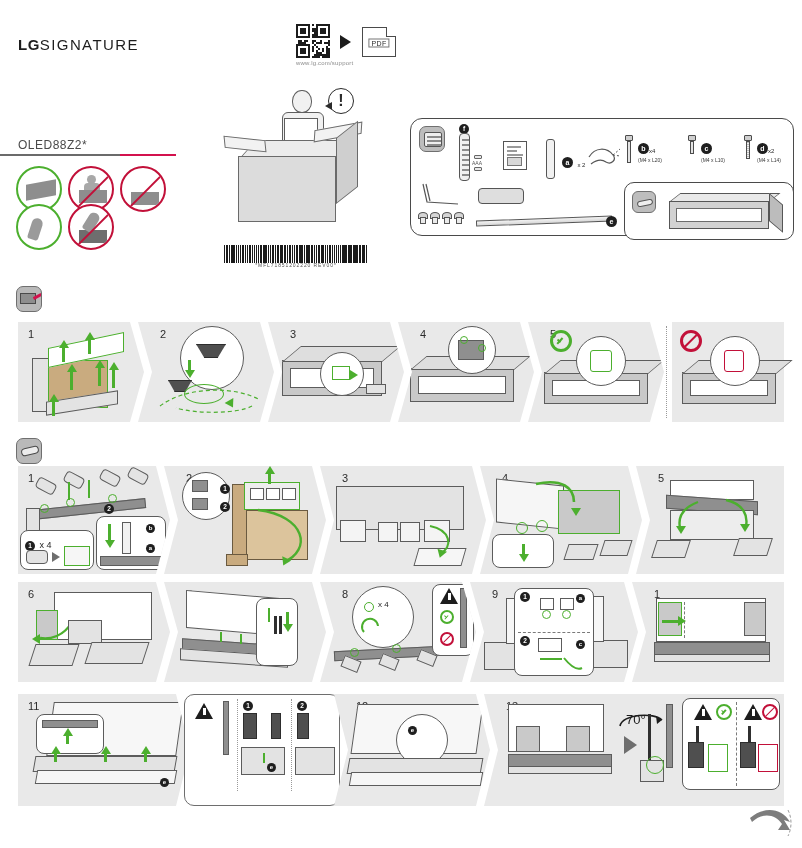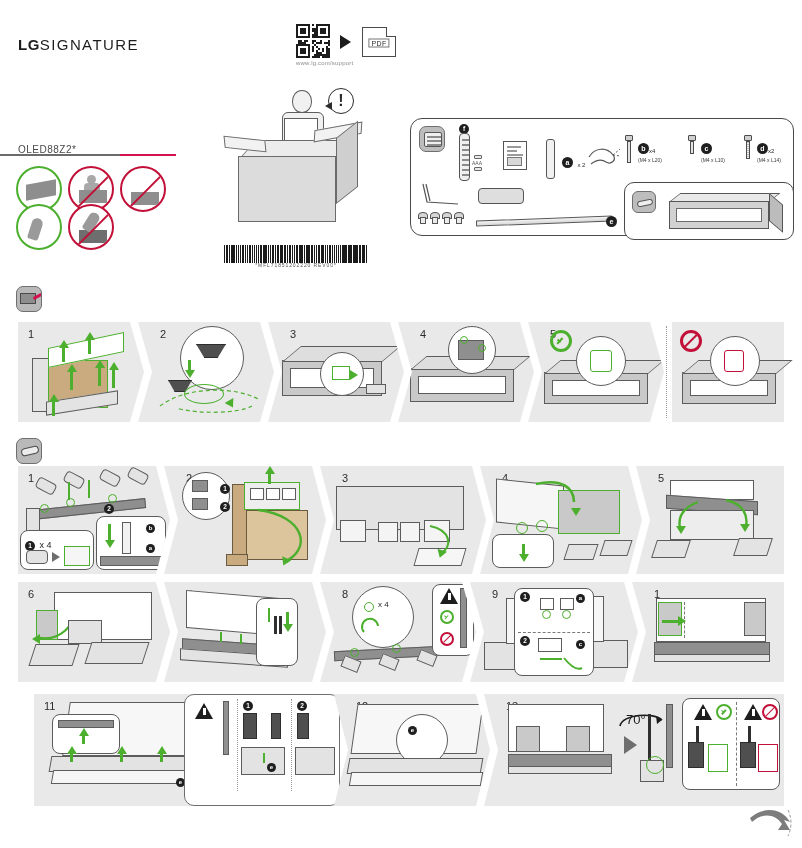--- a/index.html
+++ b/index.html
@@ -22,21 +22,21 @@
   .playtri { position: absolute; left: 44px; top: 11px; width: 0; height: 0;
              border-left: 11px solid #1c1c1c; border-top: 7px solid transparent; border-bottom: 7px solid transparent; }
   .pdf { position: absolute; left: 66px; top: 3px; width: 34px; height: 30px; border: 1.3px solid #4a4a4a; background: #fff; }
   .pdf:after { content: ""; position: absolute; right: -1px; top: -1px; width: 9px; height: 9px;
                background: #fff; border-left: 1.3px solid #4a4a4a; border-bottom: 1.3px solid #4a4a4a; transform: rotate(0deg); }
   .pdf-label { position: absolute; left: 50%; top: 52%; transform: translate(-50%,-50%);
                font-size: 7px; letter-spacing: 0.4px; color: #2a2a2a; border: 1px solid #777; padding: 0 2px; }
   .qr-url { position: absolute; left: 0; top: 36px; font-size: 6px; color: #8d8d8d; letter-spacing: 0.2px; }
 
   
-  .model { position: absolute; left: 18px; top: 144px; font-size: 10px; color: #4a4a4a; letter-spacing: 0.5px; }
+  .model { position: absolute; left: 18px; top: 138px; font-size: 12px; color: #4a4a4a; letter-spacing: 0.5px; }
   .rule { position: absolute; left: 0; top: 154px; width: 176px; height: 2px; background: #6b6b6b; }
   .rule-pink { position: absolute; left: 120px; top: 154px; width: 56px; height: 2px; background: #d3114d; }
 
   
   .warn-grid { position: absolute; left: 16px; top: 166px; width: 160px; height: 84px; }
   .wcircle { position: absolute; width: 46px; height: 46px; border-radius: 50%; border: 2.4px solid #4caf2e; background: #fff; overflow: hidden; }
   .wcircle.no { border-color: #c21039; }
   .wcircle .tvshape { position: absolute; left: 8px; top: 14px; width: 30px; height: 16px; background: #8e8e8e; transform: skewY(-10deg); }
   .wcircle .tvshape.flat { transform: none; left: 9px; top: 16px; width: 28px; height: 13px; }
   .wcircle .hand { position: absolute; left: 12px; top: 12px; width: 11px; height: 22px; background: #9a9a9a; border-radius: 6px 6px 3px 3px; transform: rotate(18deg); }
@@ -851,21 +851,21 @@
       <div class="sk gray" style="left:112px;top:20px;width:22px;height:34px"></div>
       <div class="astem-h" style="left:30px;top:38px;width:18px"></div>
         <div class="arrow-rt" style="left:46px;top:34px"></div>
       <div class="sk dgray" style="left:22px;top:60px;width:116px;height:14px"></div>
       <div class="sk lgray" style="left:22px;top:72px;width:116px;height:8px"></div>
     </div>
   </div>
 
   <div class="steprow" style="left:18px;top:694px;width:766px;height:112px">
 
-    <div class="panel first" style="left:16px;top:0;width:172px">
+    <div class="panel first" style="left:0;top:0;width:172px">
       <div class="stepnum">11</div>
       <div class="sk" style="left:32px;top:8px;width:130px;height:54px;background:#f7f7f7;transform:skewX(-8deg)"></div>
       <div class="callout-r" style="left:18px;top:20px;width:68px;height:40px"></div>
       <div class="sk dgray" style="left:24px;top:26px;width:56px;height:8px"></div>
       <div class="astem" style="left:48px;top:40px;height:10px"></div>
         <div class="arrow-up" style="left:45px;top:34px"></div>
       <div class="sk lgray" style="left:16px;top:62px;width:142px;height:16px;transform:skewX(-10deg)"></div>
       <div class="sk ghi" style="left:18px;top:76px;width:140px;height:14px;transform:skewX(-10deg)"></div>
       <div class="astem" style="left:36px;top:58px;height:10px"></div>
         <div class="arrow-up" style="left:33px;top:52px"></div>

